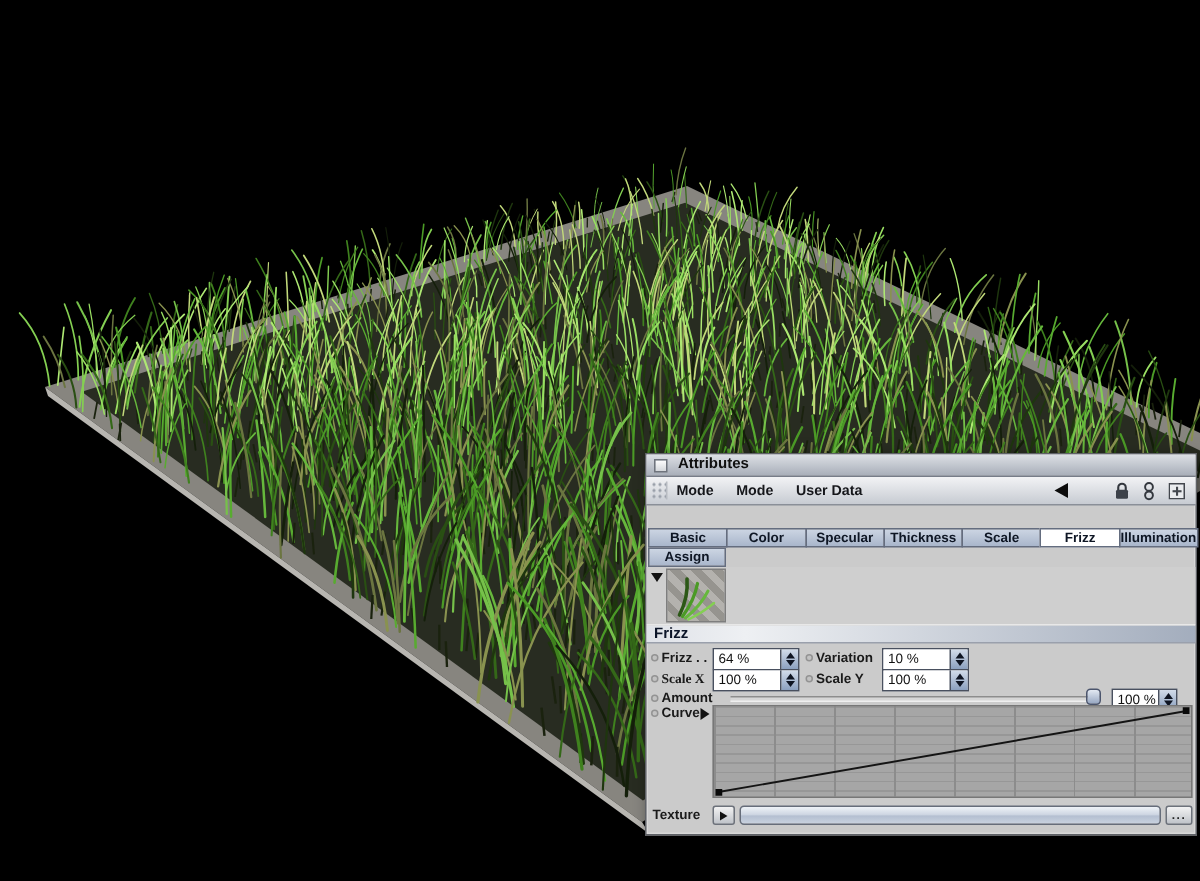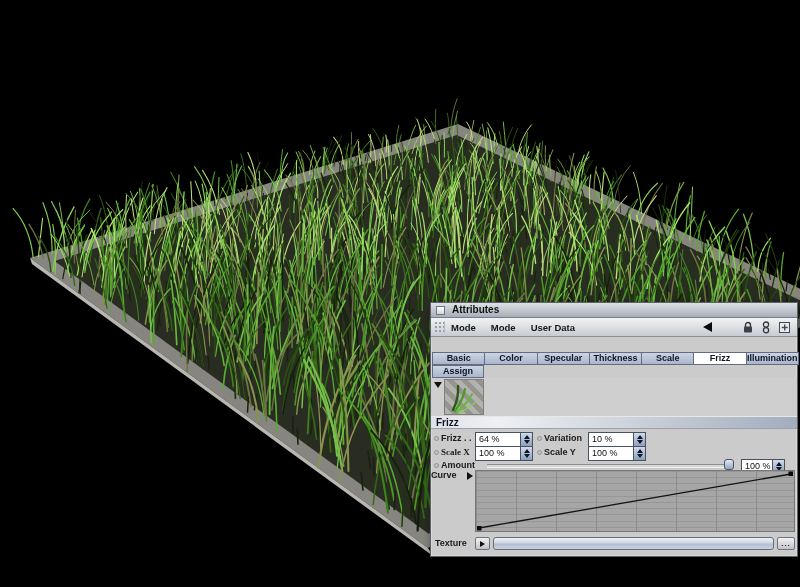--- a/index.html
+++ b/index.html
@@ -2208,21 +2208,21 @@
     <span class="thumbslider" style="left:293px;top:156px;"></span>
     <span class="fld" style="left:310px;top:156px;width:42px;">
       <span class="val">100 %</span>
       <span class="stp">
           <span class="up"></span>
           <span class="dn"></span>
         </span>
     </span>
 
     <span class="dot" style="left:3px;top:170px;"></span>
-    <span class="plabel" style="left:0;top:166px;">Curve</span>
+    <span class="plabel" style="left:10px;top:166px;">Curve</span>
     <span class="curve-arrow" style="left:36px;top:169px;"></span>
     <div id="curvegrid">
       <svg width="318" height="60">
         <line x1="3" y1="57" x2="315" y2="3" stroke="#141414" stroke-width="1.3"></line>
         <rect x="1" y="55" width="4.5" height="4.5" fill="#0a0a0a"></rect>
         <rect x="312.5" y="0.5" width="4.5" height="4.5" fill="#0a0a0a"></rect>
       </svg>
     </div>
 
     <span class="plabel" style="left:4px;top:234px;">Texture</span>

